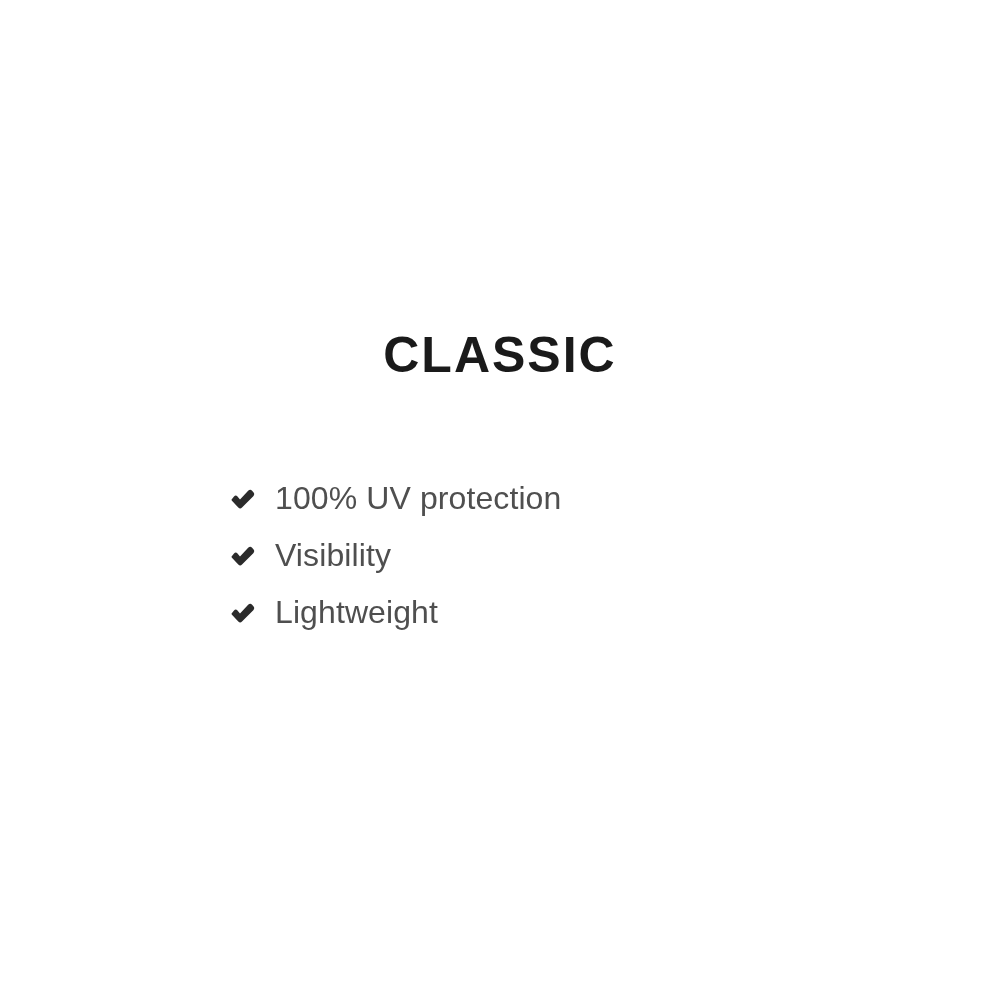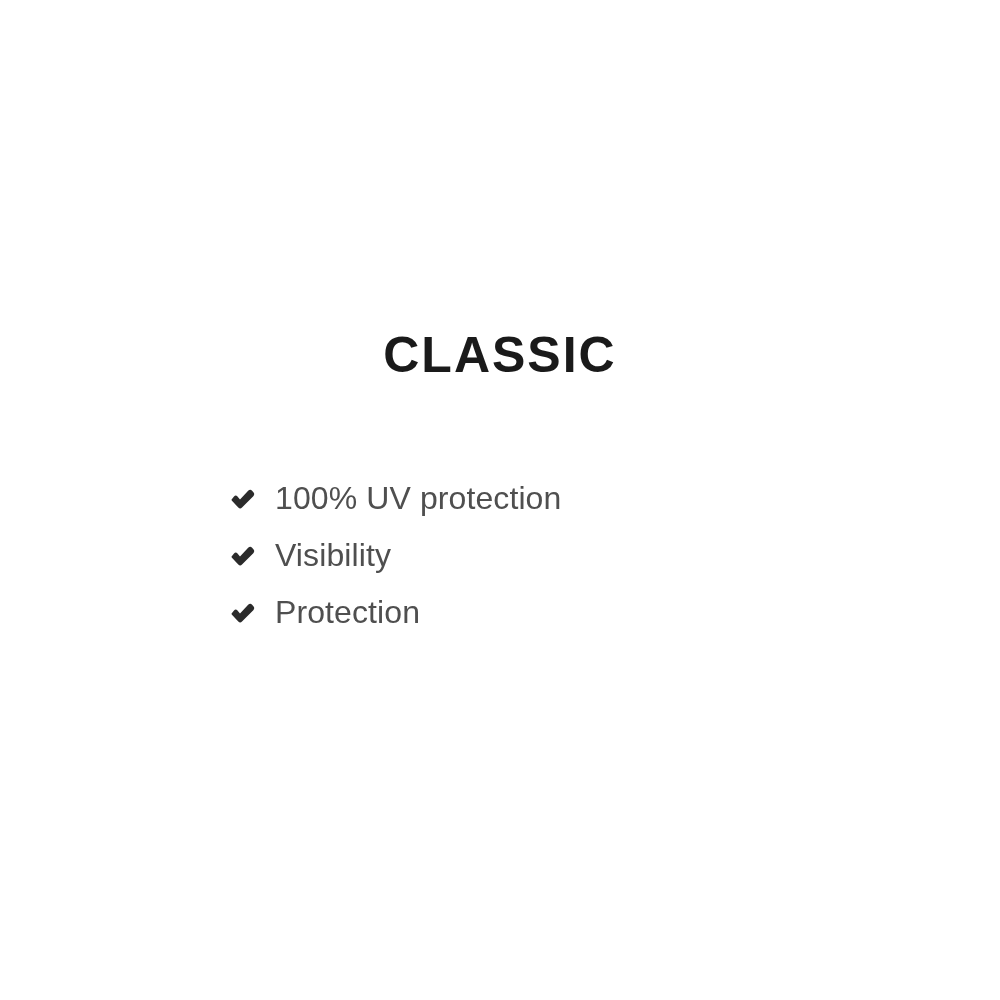--- a/index.html
+++ b/index.html
@@ -103,18 +103,18 @@
       </span>
       <span class="feature-label">Visibility</span>
     </li>
 
     <li class="feature-item">
       <span class="check-icon">
         <svg width="26" height="20" viewBox="0 0 26 20" aria-hidden="true">
           <path d="M2.2 9.8 L4.0 7.4 C5.2 6.0 6.4 6.2 7.5 7.4 L10.0 10.6 L18.4 1.6 C19.6 0.4 21.0 0.6 22.1 1.8 L23.6 3.5 C24.6 4.7 24.4 6.0 23.3 7.2 L12.0 18.6 C10.8 19.8 9.4 19.7 8.3 18.5 L2.4 12.3 C1.3 11.2 1.3 10.7 2.2 9.8 Z" fill="#2b2b2b"></path>
         </svg>
       </span>
-      <span class="feature-label">Protection</span>
+      <span class="feature-label">Lightweight</span>
     </li>
 
 
   </ul>
 </div>
 
 </body></html>

